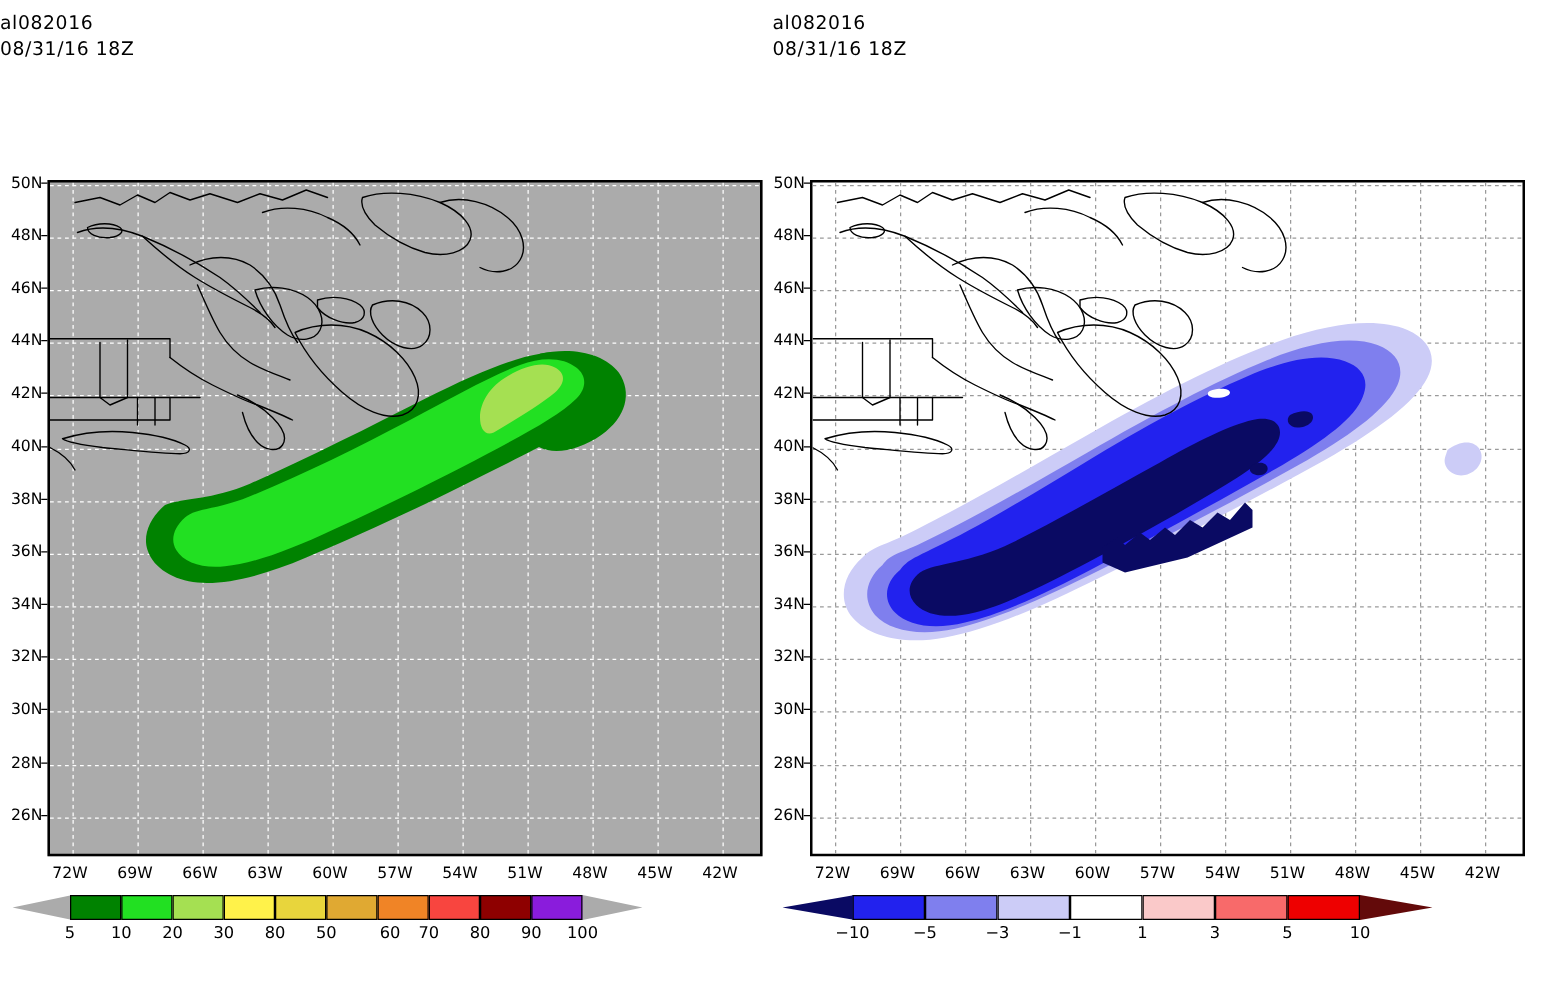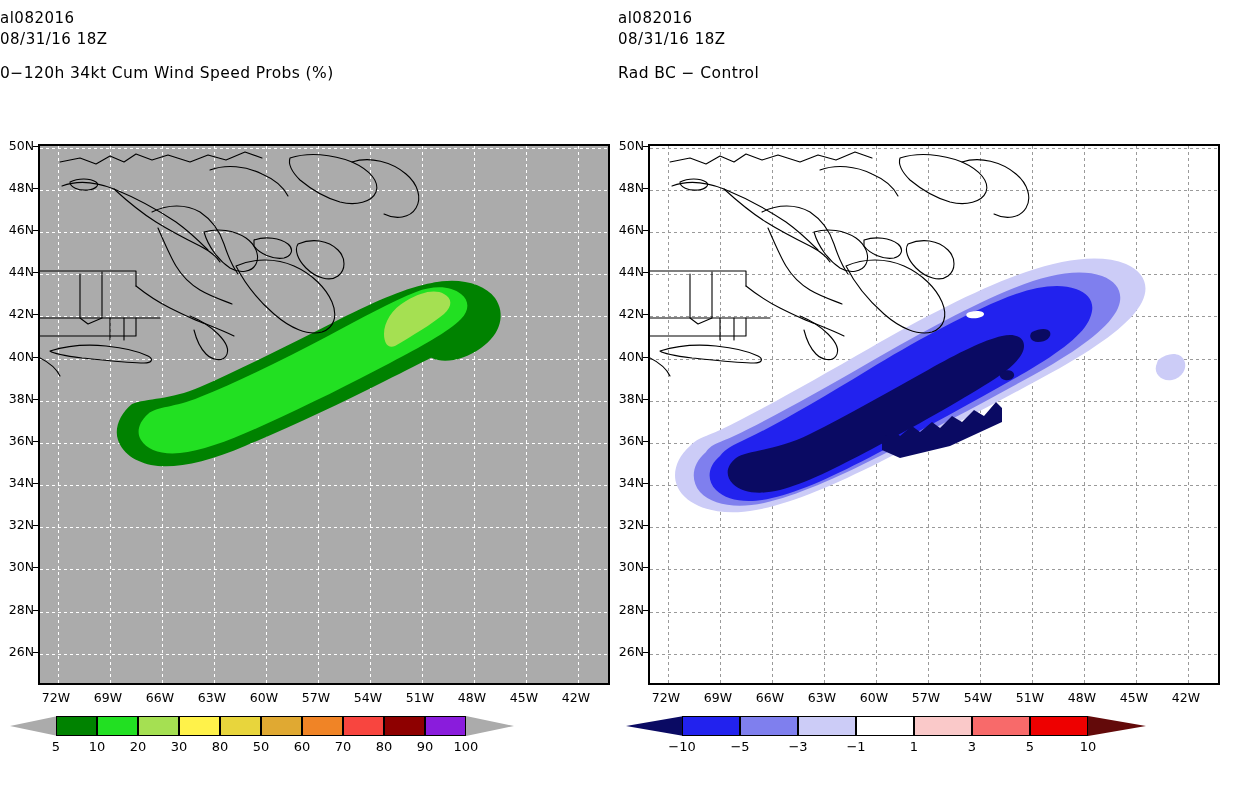--- a/index.html
+++ b/index.html
@@ -44,21 +44,20 @@
 <body>
 
 <div class="page">
 
   <div class="panel panel-left">
 
     <div class="titles">
       <div class="t-line">al082016</div>
       <div class="t-line">08/31/16 18Z</div>
       <div class="t-gap"></div>
-      <div class="t-main">0−120h 34kt Cum Wind Speed Probs (%)</div>
     </div>
 
     <div class="map-wrap" style="left:38px;top:144px;width:572px;height:541px;">
       <div class="map map-gray" style="width:572px;height:541px;">
 
         <div class="gridline gl-v gl-white" style="left:18px;"></div>
         <div class="gridline gl-v gl-white" style="left:70px;"></div>
         <div class="gridline gl-v gl-white" style="left:122px;"></div>
         <div class="gridline gl-v gl-white" style="left:174px;"></div>
         <div class="gridline gl-v gl-white" style="left:226px;"></div>
@@ -222,35 +221,34 @@
       <div class="cb-band" style="left:287px;width:41px;background:#f8453f;"></div>
       <div class="cb-band" style="left:328px;width:41px;background:#8e0000;"></div>
       <div class="cb-band" style="left:369px;width:41px;background:#8a1cdc;"></div>
 
       <div class="cb-tick" style="left:-20px;width:40px;top:24px;">5</div>
       <div class="cb-tick" style="left:21px;width:40px;top:24px;">10</div>
       <div class="cb-tick" style="left:62px;width:40px;top:24px;">20</div>
       <div class="cb-tick" style="left:103px;width:40px;top:24px;">30</div>
       <div class="cb-tick" style="left:144px;width:40px;top:24px;">80</div>
       <div class="cb-tick" style="left:185px;width:40px;top:24px;">50</div>
-      <div class="cb-tick" style="left:226px;width:40px;top:24px;">60</div>
+      <div class="cb-tick" style="left:236px;width:40px;top:24px;">60</div>
       <div class="cb-tick" style="left:267px;width:40px;top:24px;">70</div>
       <div class="cb-tick" style="left:308px;width:40px;top:24px;">80</div>
       <div class="cb-tick" style="left:349px;width:40px;top:24px;">90</div>
       <div class="cb-tick" style="left:390px;width:40px;top:24px;">100</div>
     </div>
   </div>
 
   <div class="panel panel-right">
 
     <div class="titles">
       <div class="t-line">al082016</div>
       <div class="t-line">08/31/16 18Z</div>
       <div class="t-gap"></div>
-      <div class="t-main">Rad BC − Control</div>
     </div>
 
     <div class="map-wrap" style="left:30px;top:144px;width:572px;height:541px;">
       <div class="map map-white" style="width:572px;height:541px;">
 
         <div class="gridline gl-v gl-gray" style="left:18px;"></div>
         <div class="gridline gl-v gl-gray" style="left:70px;"></div>
         <div class="gridline gl-v gl-gray" style="left:122px;"></div>
         <div class="gridline gl-v gl-gray" style="left:174px;"></div>
         <div class="gridline gl-v gl-gray" style="left:226px;"></div>

